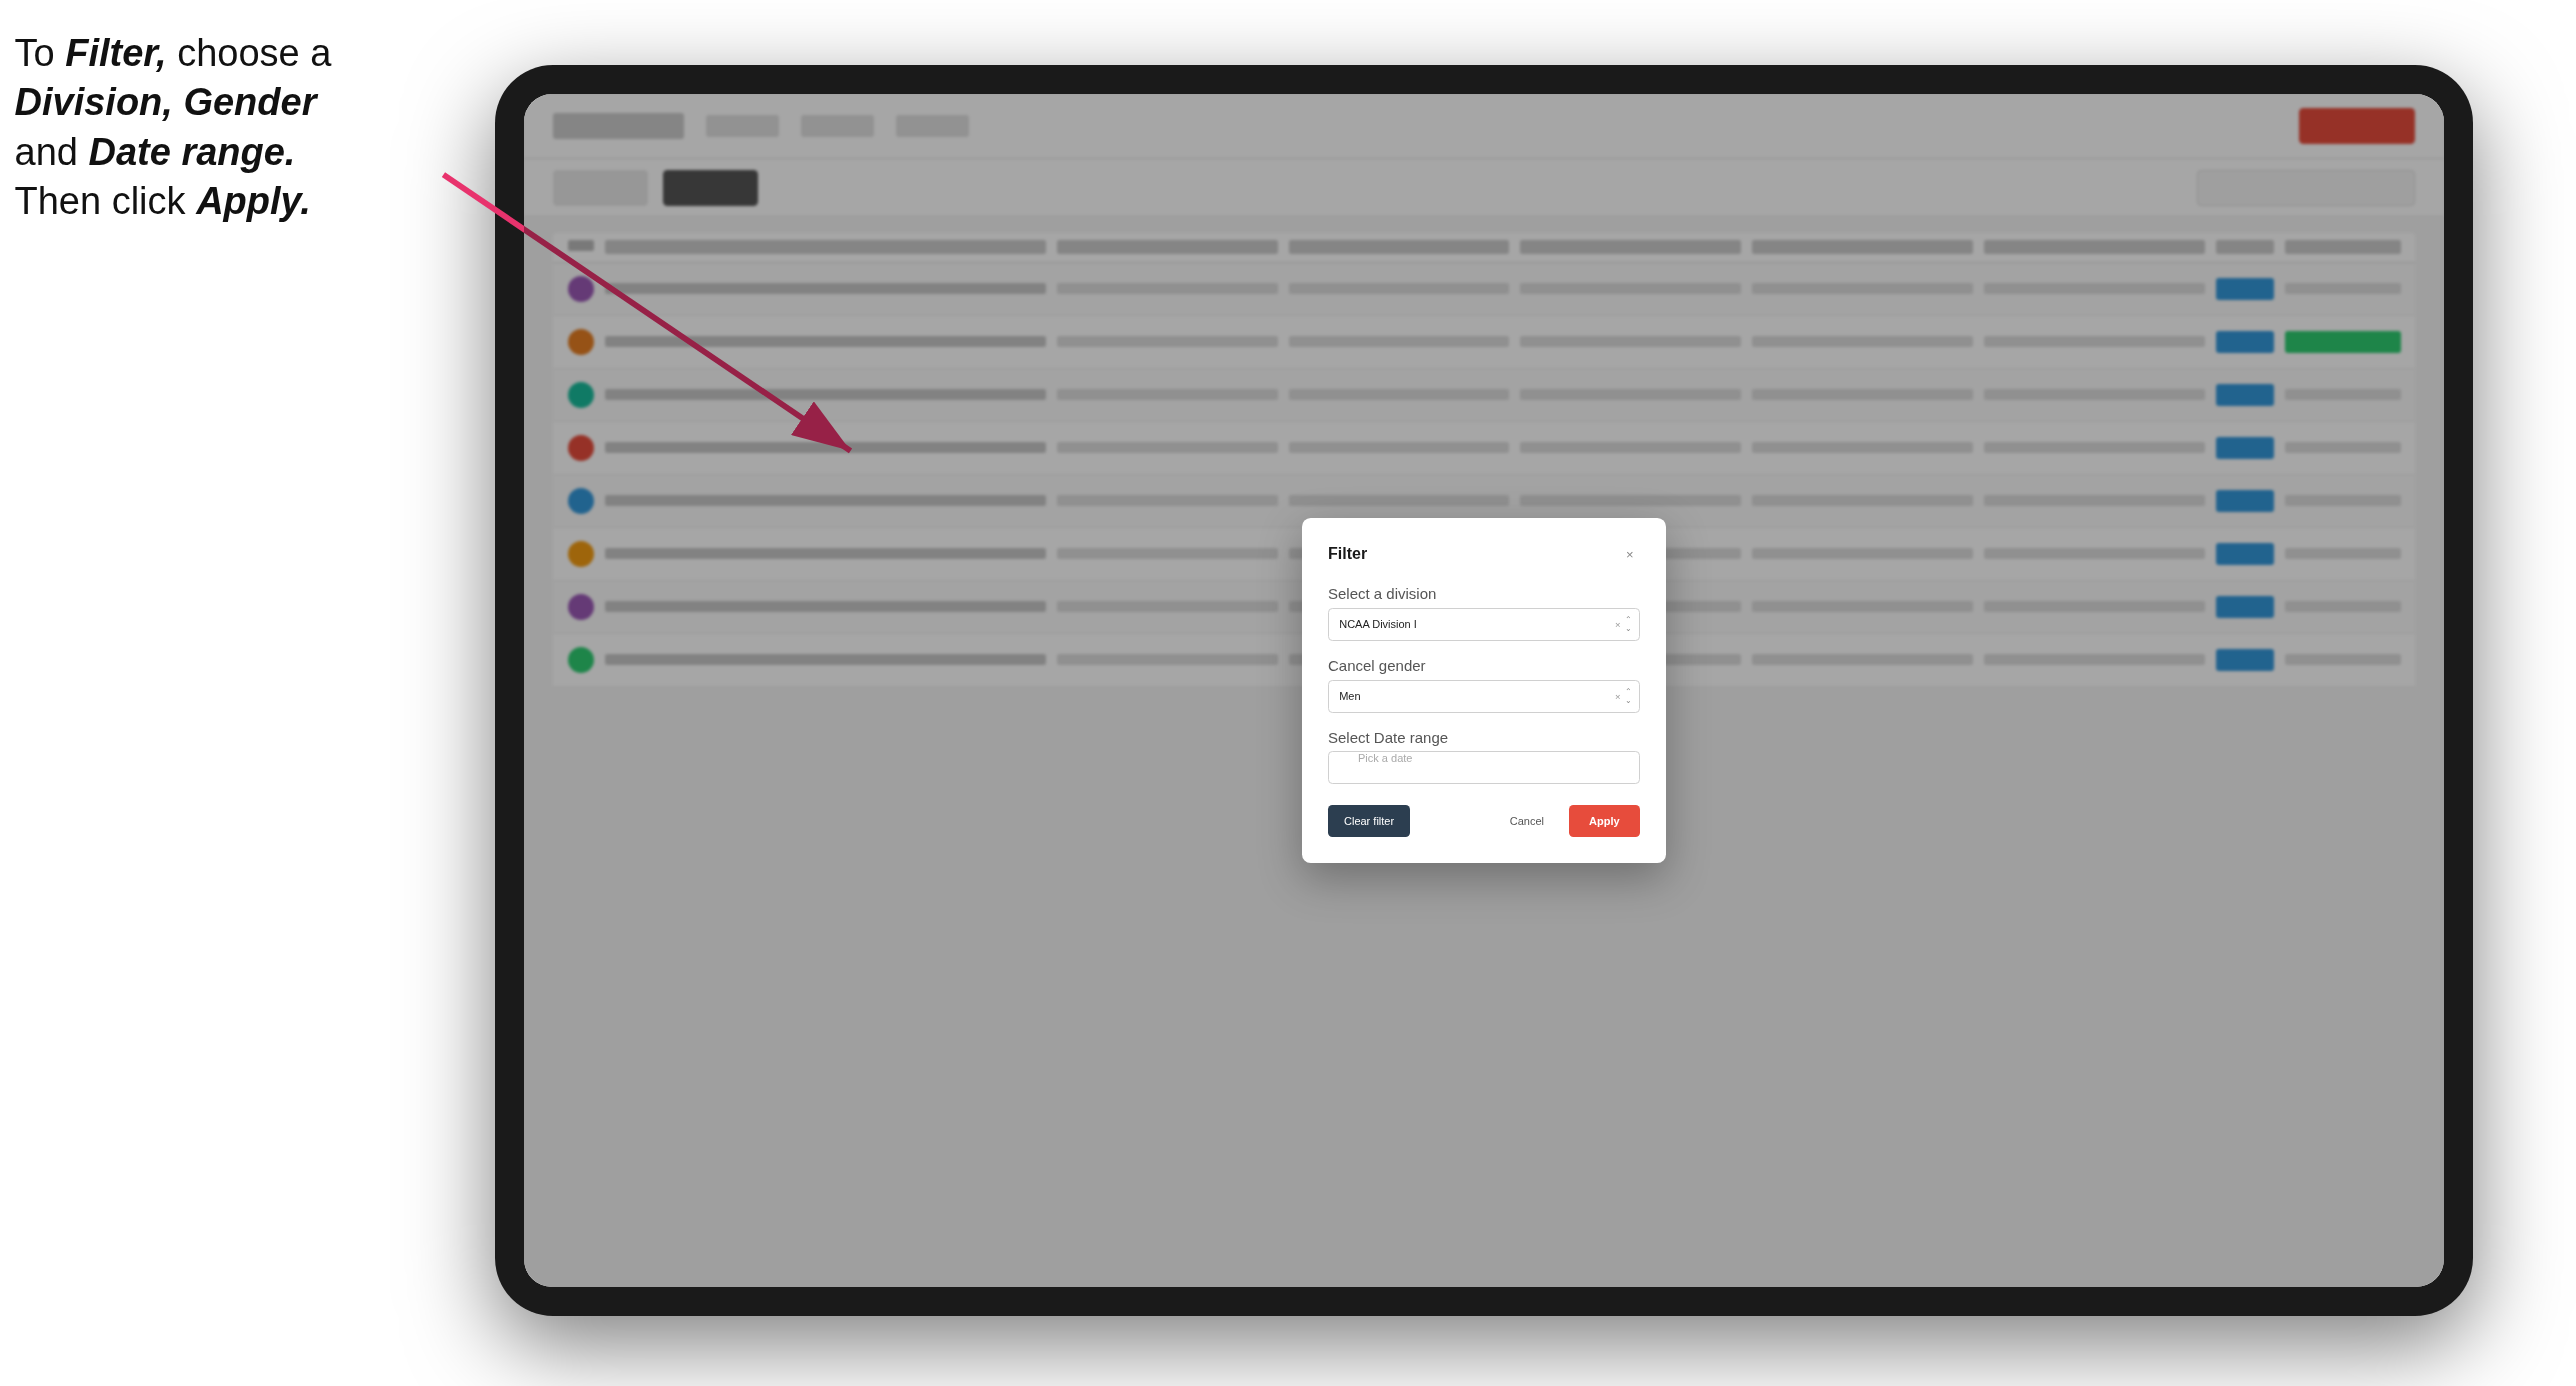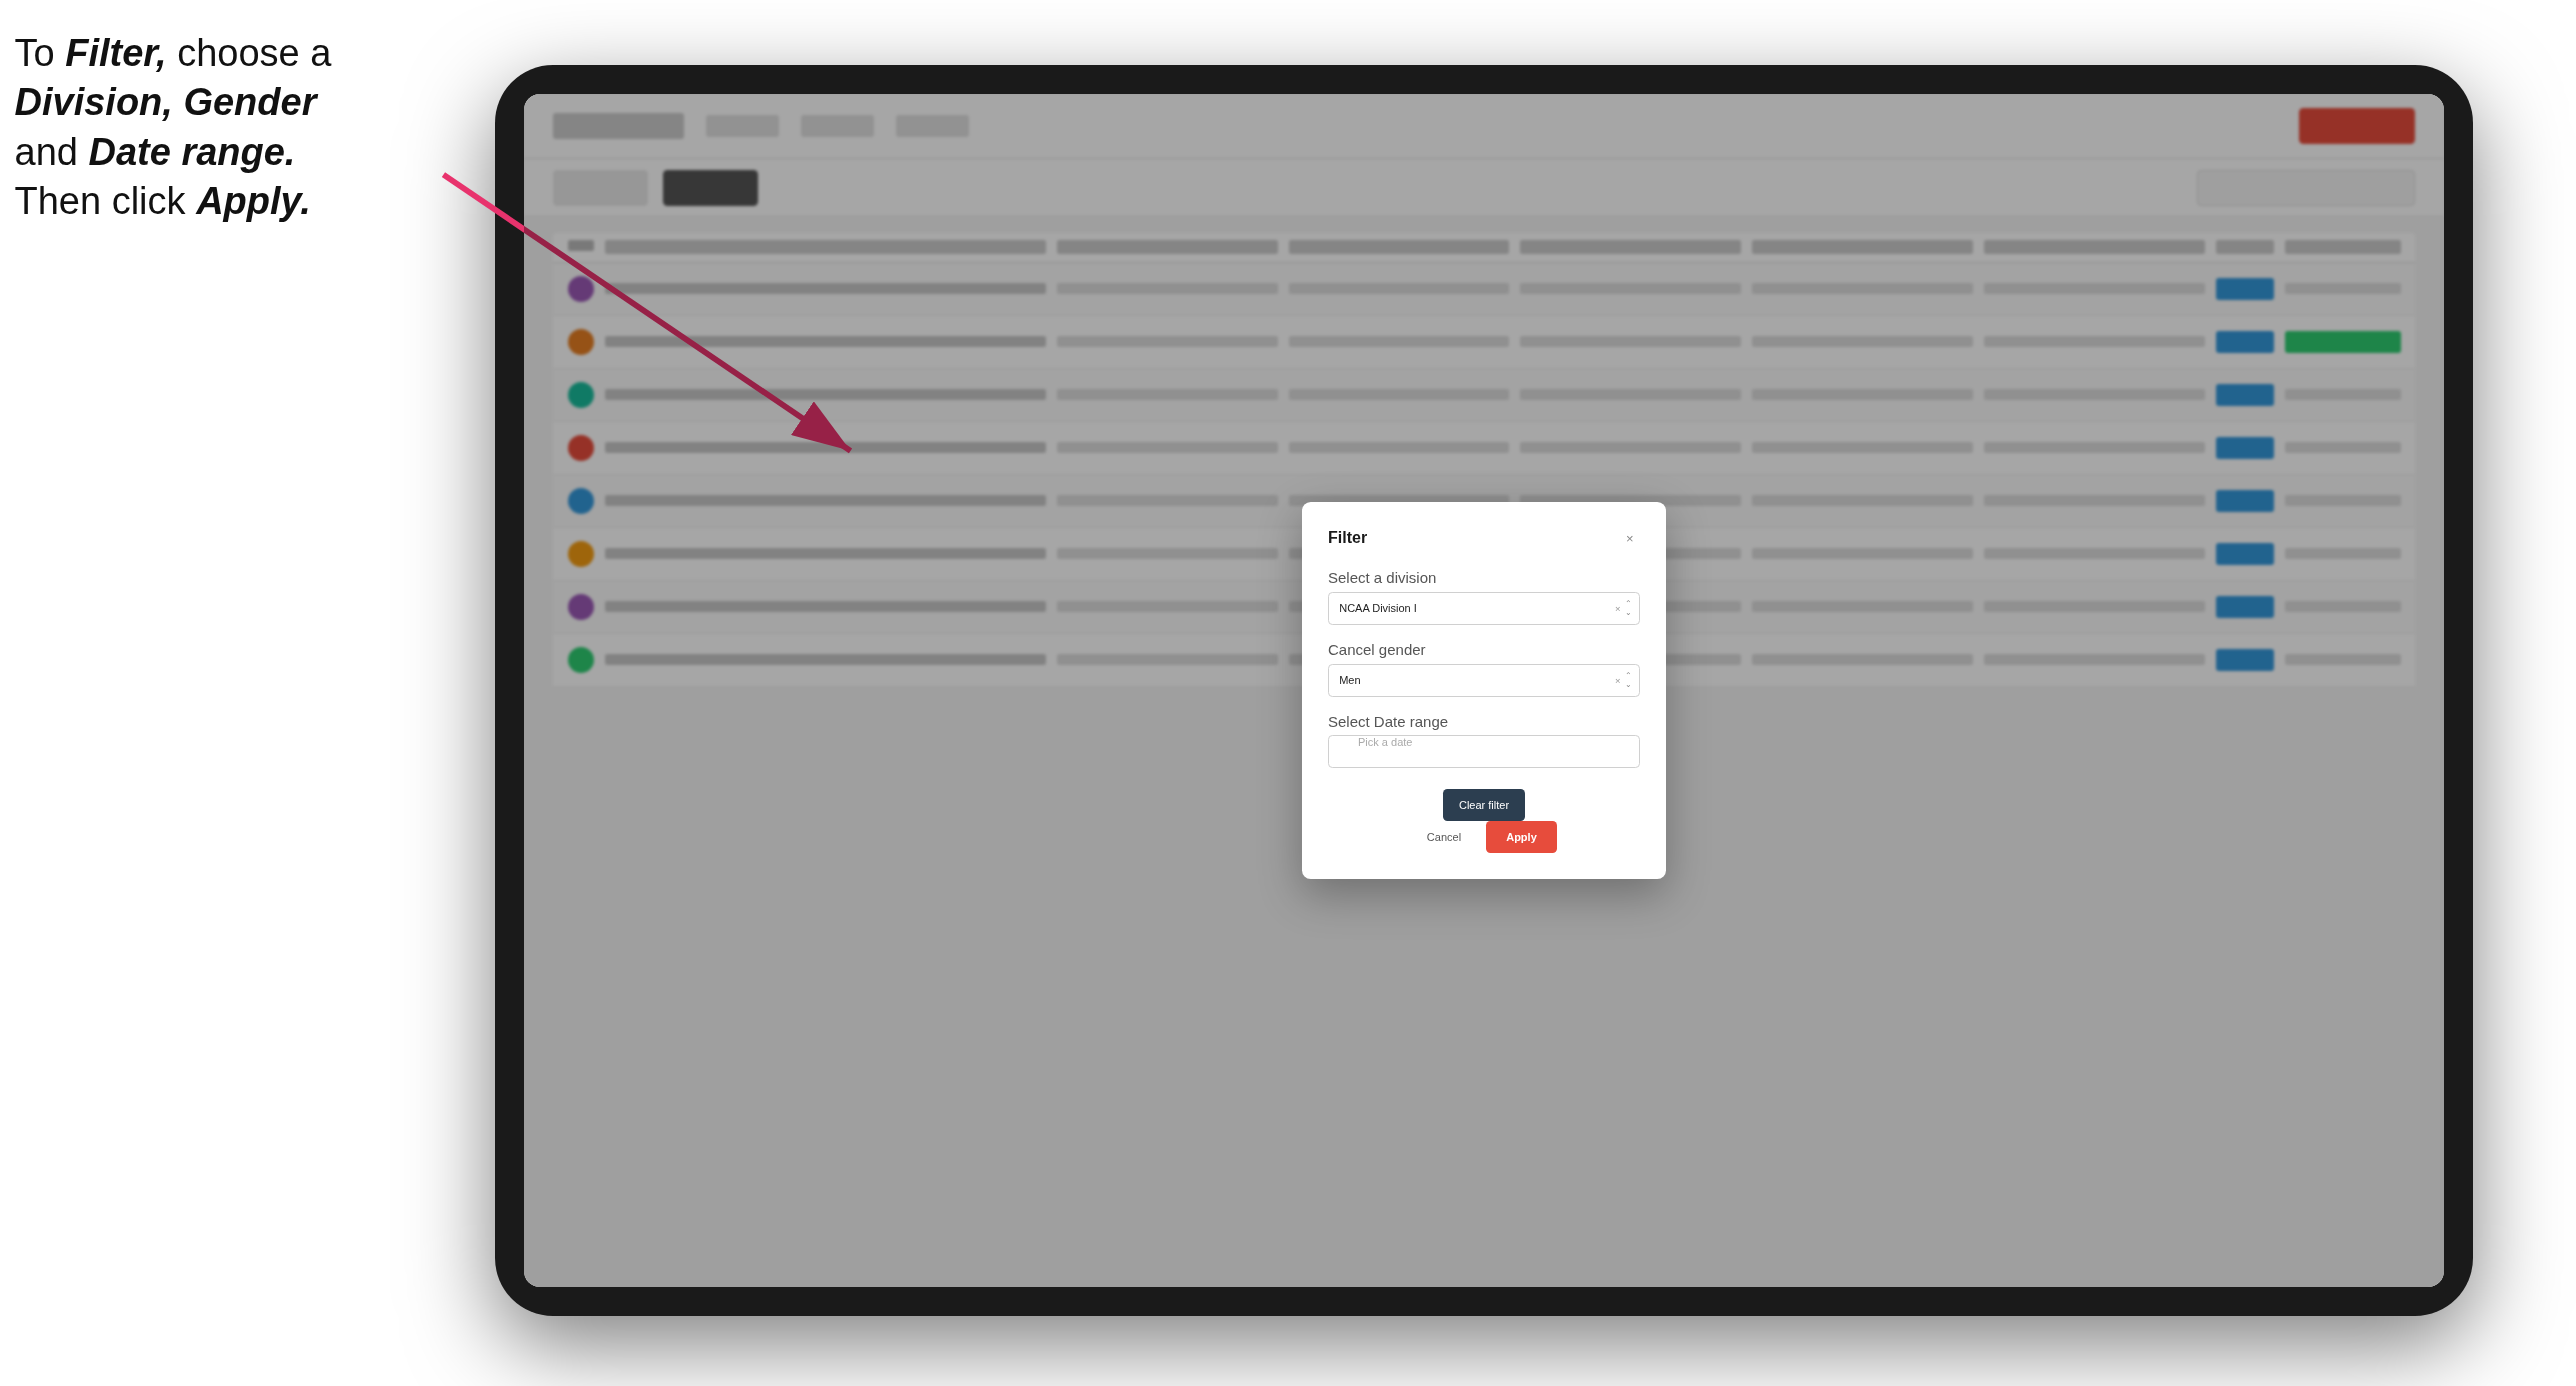--- a/index.html
+++ b/index.html
@@ -34,21 +34,21 @@
       background: #1a1a1a;
       border-radius: 58px;
       padding: 29px;
       box-shadow: 0 29px 87px rgba(0,0,0,0.5);
     }
 
     .tablet-screen {
       width: 100%;
       height: 100%;
       background: #f0f0f0;
-      border-radius: 16px;
+      border-radius: 28px;
       overflow: hidden;
       position: relative;
     }
 
     
     .app-background {
       position: absolute;
       inset: 0;
       background: #f5f5f5;
       filter: blur(1.5px);
@@ -303,21 +303,20 @@
       transform: translateY(-50%);
       color: #666;
       font-size: 11.6px;
     }
 
     .modal-footer {
       display: flex;
       justify-content: space-between;
       align-items: center;
       margin-top: 20.4px;
-      flex-direction: column;
     }
 
     .btn-clear-filter {
       height: 32px;
       padding: 0 16px;
       background: #2c3e50;
       color: #fff;
       border: none;
       border-radius: 4.4px;
       font-size: 11px;

